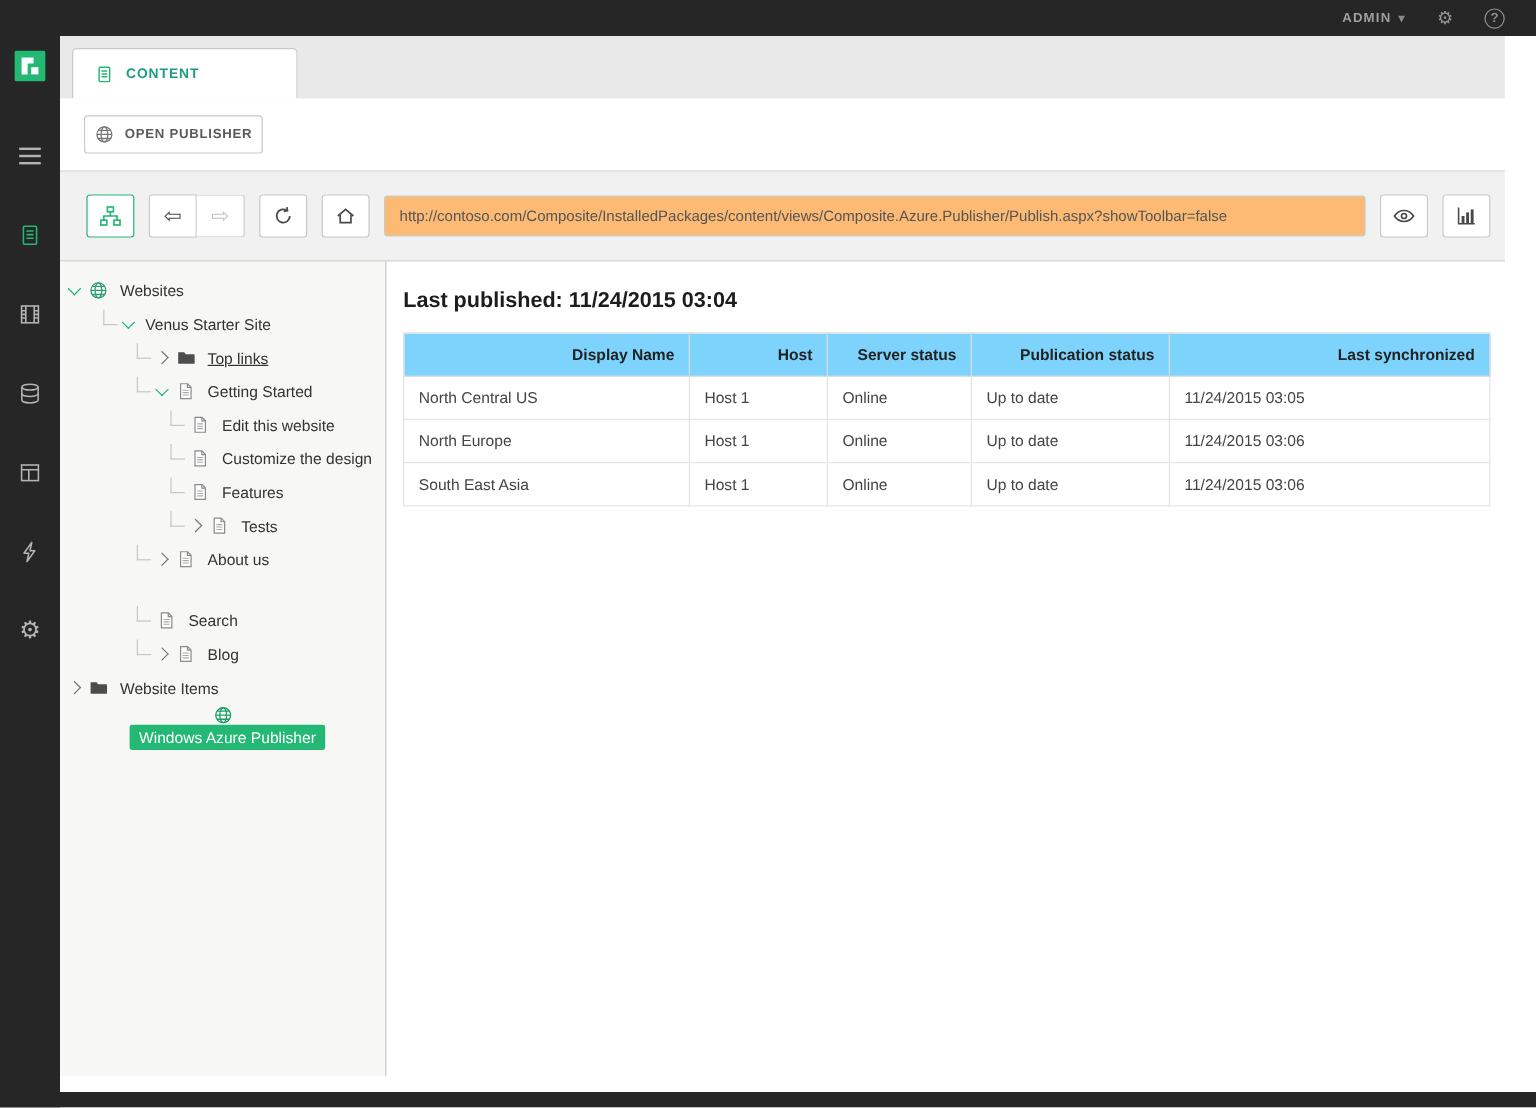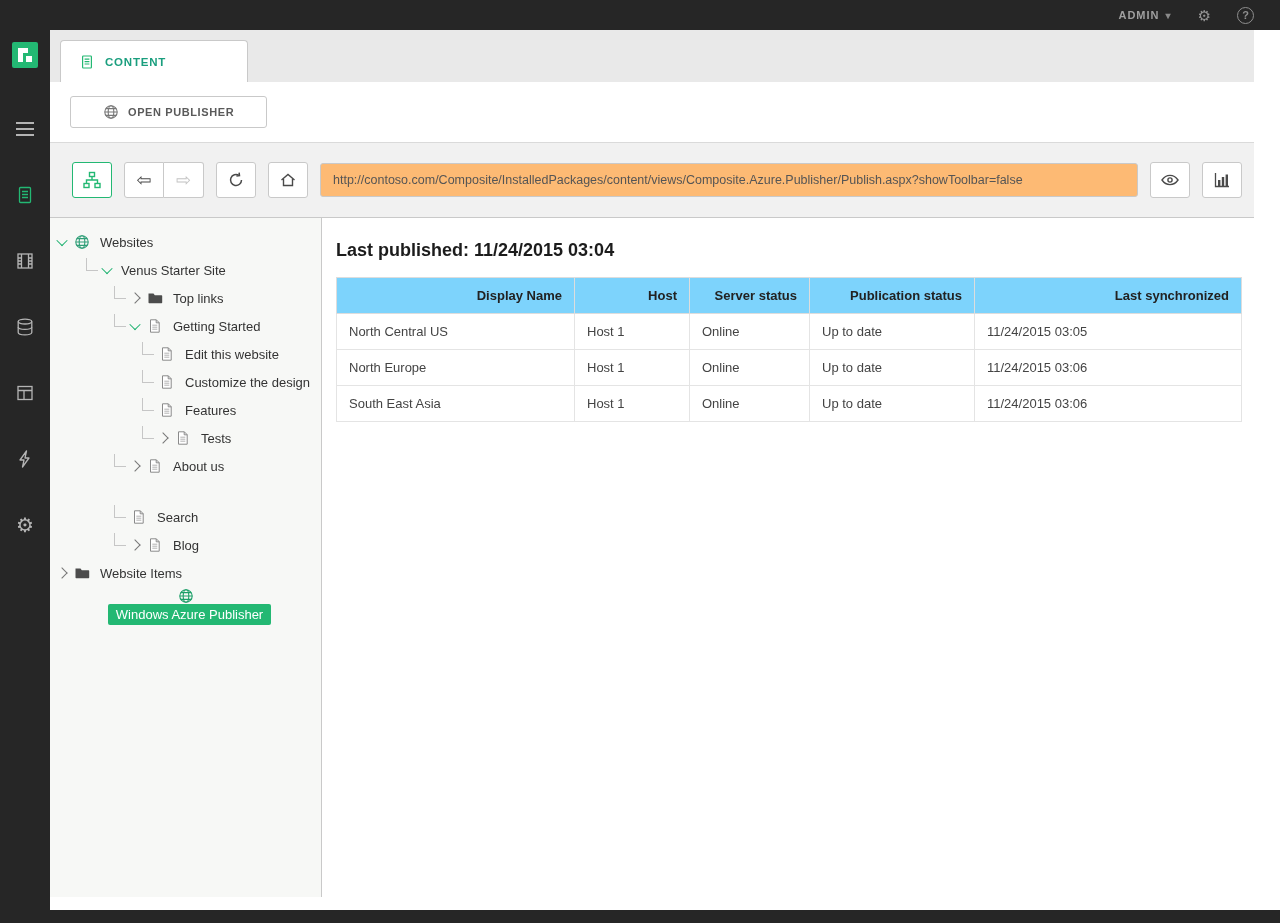--- a/index.html
+++ b/index.html
@@ -43,21 +43,21 @@
   .tab {
     position:absolute; left:10px; bottom:0; width:188px; height:42px;
     background:#fff; border:1px solid #c9c9c9; border-bottom:none;
     border-radius:4px 4px 0 0; display:flex; align-items:center;
     gap:10px; padding-left:18px; cursor:pointer;
   }
   .tab-label { font-size:11.5px; font-weight:bold; letter-spacing:0.8px; color:#1a9e7e; }
 
   .whitebar { height:60px; background:#fff; display:flex; align-items:center; padding-left:20px; }
   .open-pub-btn {
-    display:flex; align-items:center; gap:9px; height:32px; padding:0 32px;
+    display:flex; align-items:center; gap:9px; height:32px; padding:0 8px;
     background:#fff; border:1px solid #c9c9c9; border-radius:3px;
     font-size:11px; font-weight:bold; letter-spacing:0.6px; color:#5a5a5a; cursor:pointer;
   }
 
   .addressbar {
     height:76px; background:#f1f1f1; border-top:1px solid #dadada;
     border-bottom:1px solid #c9c9c9; display:flex; align-items:center;
     padding:0 12px 0 22px; gap:12px;
   }
   .tbtn {
@@ -258,21 +258,21 @@
                 <path d="M1.8 8h12.4M2.7 4.6h10.6M2.7 11.4h10.6"></path>
               </svg>
             </span>
             <span class="tlabel">Websites</span>
           </div>
           <div class="tree-row" style="padding-left: 36px;">
             <span class="elbow"></span>
             <span class="chev down"></span>
             <span class="tlabel">Venus Starter Site</span>
           </div>
-          <div class="tree-row" style="padding-left: 64px;">
+          <div class="tree-row" style="padding-left: 64px; text-decoration: underline;">
             <span class="elbow"></span>
             <span class="chev right"></span>
             <span class="ticon">
               <svg viewBox="0 0 16 16">
                 <path d="M1.5 3.5h5l1.3 1.8h6.7a.7.7 0 0 1 .7.7v6.5a.7.7 0 0 1-.7.7H2.2a.7.7 0 0 1-.7-.7z" fill="#4c4c4c"></path>
               </svg>
             </span>
             <span class="tlabel">Top links</span>
           </div>
           <div class="tree-row" style="padding-left: 64px;">

